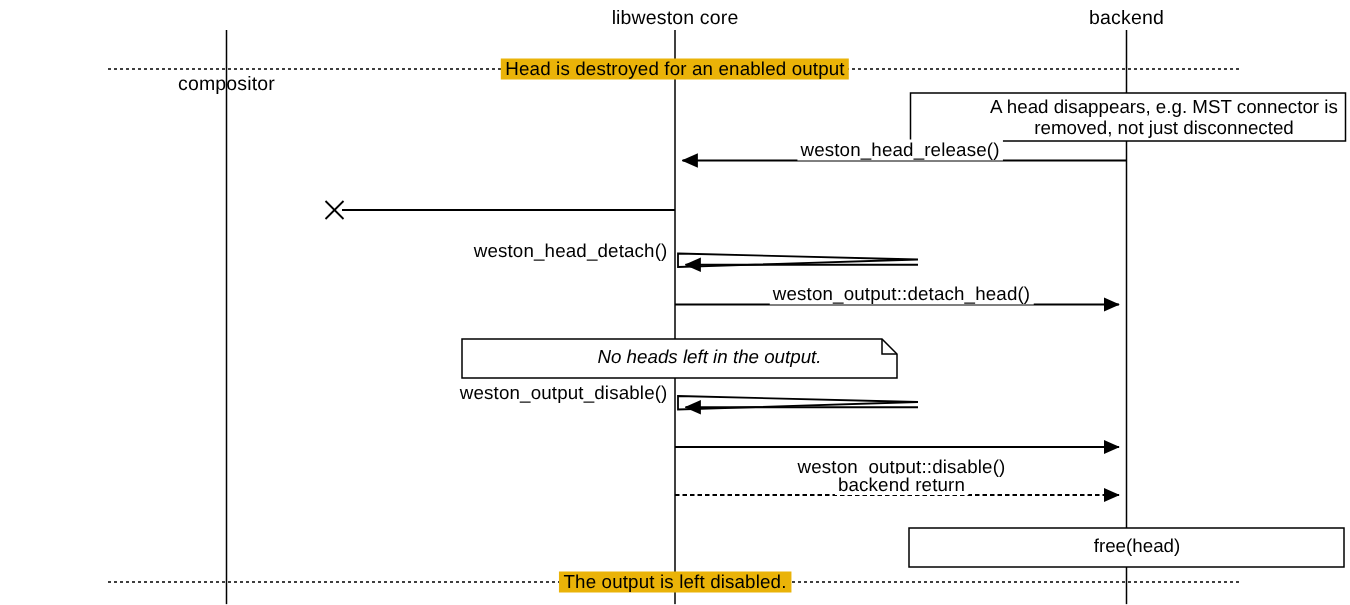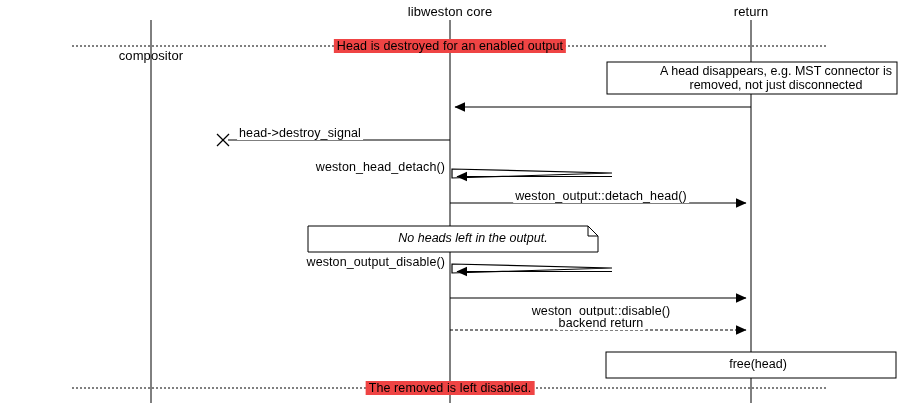--- a/index.html
+++ b/index.html
@@ -44,21 +44,21 @@
   .note-text {
     position: absolute;
     font-size: 12.5px;
     line-height: 14px;
     text-align: center;
     color: #000;
     white-space: pre-line;
     padding-left: 24px;
   }
   .divider-text {
-    background: #ef4444;
+    background: #eab308;
     padding: 0 3px;
   }
   .msg-text {
     background: #ffffff;
     padding: 0 2px;
   }
 </style>
 </head>
 <body>
 
@@ -130,32 +130,32 @@
       <line x1="450" y1="330" x2="746" y2="330" stroke="#000" stroke-width="1.2" stroke-dasharray="3,2" marker-end="url(#arrowFilled)"></line>
     </g>
 
     <g>
       <rect x="606" y="352" width="290" height="26" fill="#ffffff" stroke="#000" stroke-width="1"></rect>
     </g>
   </svg>
 
   <div class="lbl center participant-title" style="left:151px; top:5px;margin-top:44px;">compositor</div>
   <div class="lbl center participant-title" style="left:450px; top:5px;">libweston core</div>
-  <div class="lbl center participant-title" style="left:751px; top:5px;">return</div>
+  <div class="lbl center participant-title" style="left:751px; top:5px;">backend</div>
 
   <div class="lbl center divider-text" style="left:450px; top:39px;">Head is destroyed for an enabled output</div>
-  <div class="lbl center divider-text" style="left:450px; top:381px;">The removed is left disabled.</div>
+  <div class="lbl center divider-text" style="left:450px; top:381px;">The output is left disabled.</div>
 
   <div class="note-text" style="left:607px; top:64px; width:290px;">A head disappears, e.g. MST connector is
 removed, not just disconnected</div>
   <div class="note-text" style="left:308px; top:231px; width:282px;font-style:italic;">No heads left in the output.</div>
   <div class="note-text" style="left:606px; top:357px; width:256px;">free(head)</div>
 
+  <div class="lbl center msg-text" style="left:600px; top:93px;">weston_head_release()</div>
 
-  <div class="lbl center msg-text" style="left:300px; top:126px;">head-&gt;destroy_signal</div>
 
   <div class="lbl center msg-text" style="left:601px; top:189px;">weston_output::detach_head()</div>
 
   <div class="lbl right msg-text" style="left:447px; top:160px;">weston_head_detach()</div>
 
   <div class="lbl right msg-text" style="left:447px; top:255px;">weston_output_disable()</div>
 
   <div class="lbl center msg-text" style="left:601px; top:284px;margin-top:20px;">weston_output::disable()</div>
 
   <div class="lbl center msg-text" style="left:601px; top:316px;">backend return</div>

